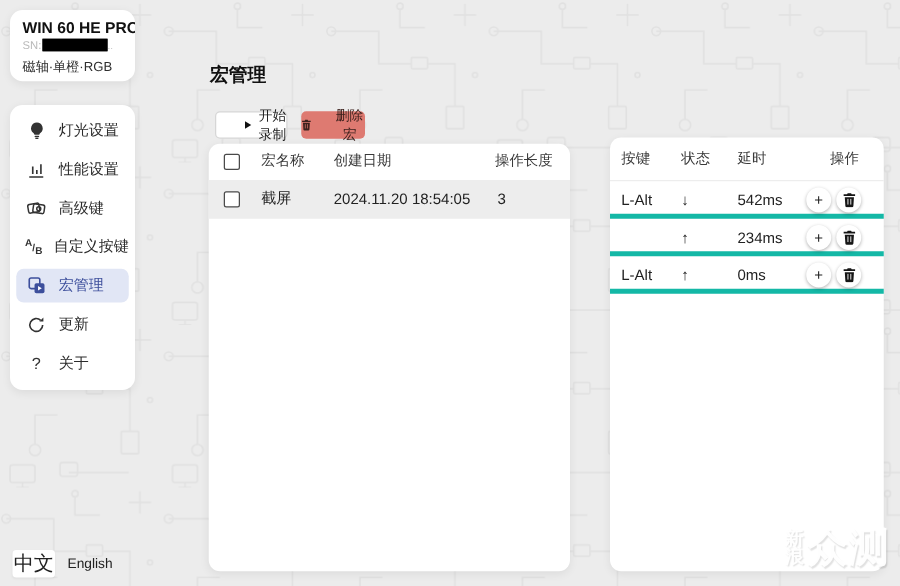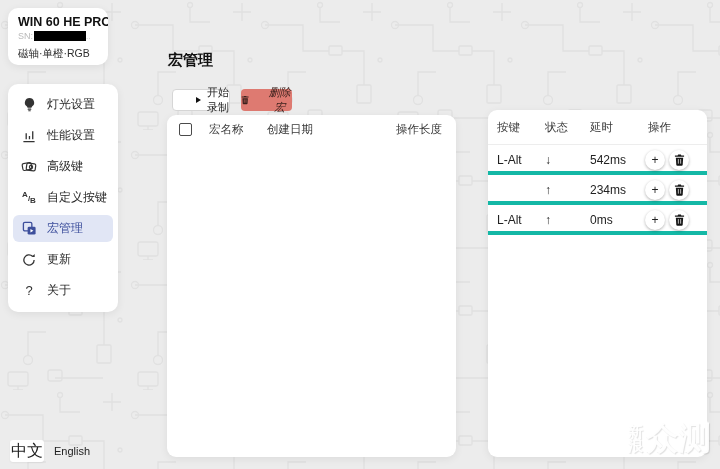--- a/index.html
+++ b/index.html
@@ -12,60 +12,60 @@
 
   
   #device-card { left:8px; top:8px; width:100px; height:57px; padding:7px 0 0 10px; overflow:hidden; }
   #device-name { font-size:12.5px; font-weight:bold; white-space:nowrap; color:#111; }
   #device-sn { margin-top:2px; font-size:9px; color:#b9b9b9; display:flex; align-items:center; white-space:nowrap; }
   #sn-redacted { display:inline-block; width:52px; height:10px; background:#000; border:1px solid #000; margin-left:1px; }
   #sn-suffix { font-size:8px; color:#c4c4c4; }
   #device-spec { margin-top:6px; font-size:10.5px; color:#2e2e2e; white-space:nowrap; }
 
   
-  #menu-card { left:8px; top:84px; width:110px; height:228px; padding-top:5px; }
+  #menu-card { left:8px; top:84px; width:100px; height:228px; padding-top:5px; }
   .menu-item { height:31px; margin:0 5px; display:flex; align-items:center; padding-left:7px; border-radius:6px; cursor:pointer; }
   .menu-item .mi-icon { width:18px; display:flex; justify-content:center; align-items:center; color:#333; }
   .menu-item .mi-label { margin-left:9px; font-size:12px; color:#2b2b2b; white-space:nowrap; }
   .menu-item.selected { background:#e1e6f5; height:27px; margin:2px 5px; }
   .menu-item.selected .mi-label { color:#3d4f9c; }
   .ab-glyph { font-size:8px; font-weight:bold; color:#333; line-height:1; }
   .ab-glyph .a { vertical-align:4px; }
   .ab-glyph .b { vertical-align:-2px; }
   .q-glyph { font-size:13px; color:#333; }
 
   
   #lang-zh { position:absolute; left:10px; top:440px; width:34px; height:22px; background:#fff; border-radius:3px; font-size:16px; display:flex; align-items:center; justify-content:center; z-index:1; cursor:pointer; box-shadow:0 1px 2px rgba(0,0,0,.05); }
   #lang-en { position:absolute; left:54px; top:440px; height:22px; font-size:11px; display:flex; align-items:center; z-index:1; color:#222; cursor:pointer; }
 
   
   #page-title { position:absolute; left:168px; top:51px; font-size:15px; font-weight:bold; color:#111; z-index:1; }
   #record-btn { position:absolute; left:172px; top:89px; width:58px; height:22px; background:#fff; border:1px solid #d6d6d6; border-radius:4px; display:flex; align-items:center; justify-content:center; gap:6px; font-size:11px; color:#1d1d1d; z-index:1; cursor:pointer;padding-left:23px; }
   .play-tri { width:0; height:0; border-left:5px solid #111; border-top:3.5px solid transparent; border-bottom:3.5px solid transparent; }
-  #delete-btn { position:absolute; left:241px; top:89px; width:51px; height:22px; background:#de7a71; border:none; border-radius:4px; display:flex; align-items:center; justify-content:center; gap:18px; font-size:11px; color:#3c211d; z-index:1; cursor:pointer;font-style:italic; }
+  #delete-btn { position:absolute; left:241px; top:89px; width:51px; height:22px; background:#de7a71; border:none; border-radius:4px; display:flex; align-items:center; justify-content:center; gap:18px; font-size:11px; color:#3c211d; z-index:1; cursor:pointer; }
 
   
   #macro-panel { left:167px; top:115px; width:289px; height:342px; border-radius:9px; }
   .mt-header { position:relative; height:29px; }
   .mt-header span, .mt-row span { position:absolute; line-height:29px; font-size:11.5px; color:#3a3a3a; white-space:nowrap; }
   .checkbox { position:absolute; width:13px; height:13px; border:1.5px solid #4a4a4a; border-radius:2px; background:#fff; cursor:pointer; }
   .mt-header .checkbox { left:12px; top:8px; }
   .col-name { left:42px;font-family:Liberation Mono, monospace; } .col-date { left:100px; } .col-len { left:229px; }
   .mt-row { position:relative; height:31px; background:#ededed; }
   .mt-row span { line-height:31px; font-size:12px; color:#222; }
   .mt-row .checkbox { left:12px; top:9px; }
   .mt-row .col-len { left:231px; }
 
   
   #steps-panel { left:488px; top:110px; width:219px; height:347px; border-radius:9px; }
   .st-header { position:relative; height:35px; border-bottom:1px solid #ededed; }
   .st-header span { position:absolute; line-height:35px; font-size:11.5px; color:#3a3a3a; white-space:nowrap; }
   .st-row { position:relative; height:30px; border-bottom:4px solid #14b8a6; }
   .st-row span { position:absolute; line-height:30px; font-size:12px; color:#222; white-space:nowrap; }
-  .sc-key { left:9px; } .sc-state { left:57px; } .sc-delay { left:102px;text-align:center; } .sc-action { left:160px; }
+  .sc-key { left:9px; } .sc-state { left:57px; } .sc-delay { left:102px;text-align:center; } .sc-action { left:176px; }
   .st-actions { position:absolute; left:157px; top:5px; display:flex; gap:4px; }
   .round-btn { width:20px; height:20px; border-radius:50%; background:#fff; box-shadow:0 1px 3px rgba(0,0,0,.3); border:none; display:flex; align-items:center; justify-content:center; cursor:pointer; padding:0; }
   .plus-glyph { font-size:14px; color:#111; line-height:1; margin-top:-1px; }
 
   
   #watermark { position:absolute; right:8px; bottom:8px; z-index:3; display:flex; align-items:center; gap:3px;
     color:rgba(255,255,255,.95); font-weight:bold; text-shadow:1px 1px 1px rgba(0,0,0,.12), -1px -1px 1px rgba(255,255,255,.6); }
   #wm-small { display:flex; flex-direction:column; font-size:15px; line-height:14px; }
   #wm-large { font-size:32px; letter-spacing:1px; }
 </style>
@@ -191,20 +191,26 @@
     <span>删除宏</span>
   </button>
 
   <div class="card" id="macro-panel">
     <div class="mt-header">
       <span class="checkbox"></span>
       <span class="col-name">宏名称</span>
       <span class="col-date">创建日期</span>
       <span class="col-len">操作长度</span>
     </div>
+    <div class="mt-row">
+      <span class="checkbox"></span>
+      <span class="col-name">截屏</span>
+      <span class="col-date">2024.11.20 18:54:05</span>
+      <span class="col-len">3</span>
+    </div>
   </div>
 
   <div class="card" id="steps-panel">
     <div class="st-header">
       <span class="sc-key">按键</span>
       <span class="sc-state">状态</span>
       <span class="sc-delay">延时</span>
       <span class="sc-action">操作</span>
     </div>
 

